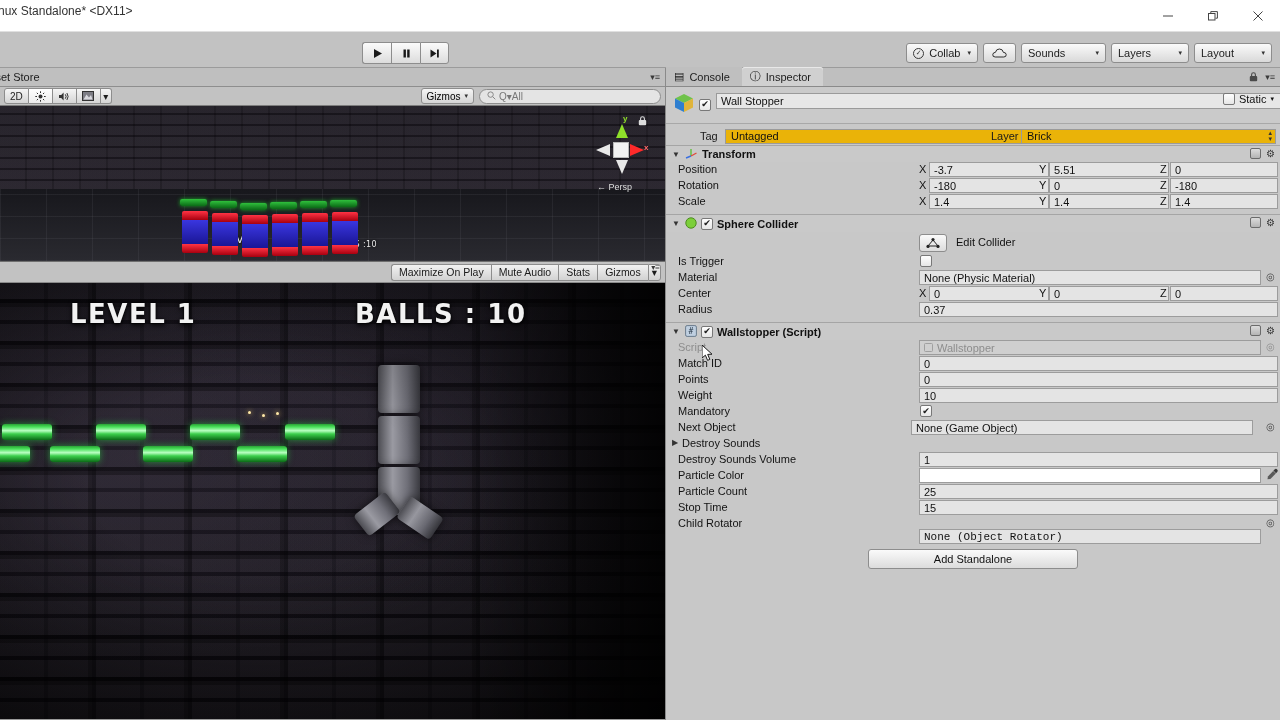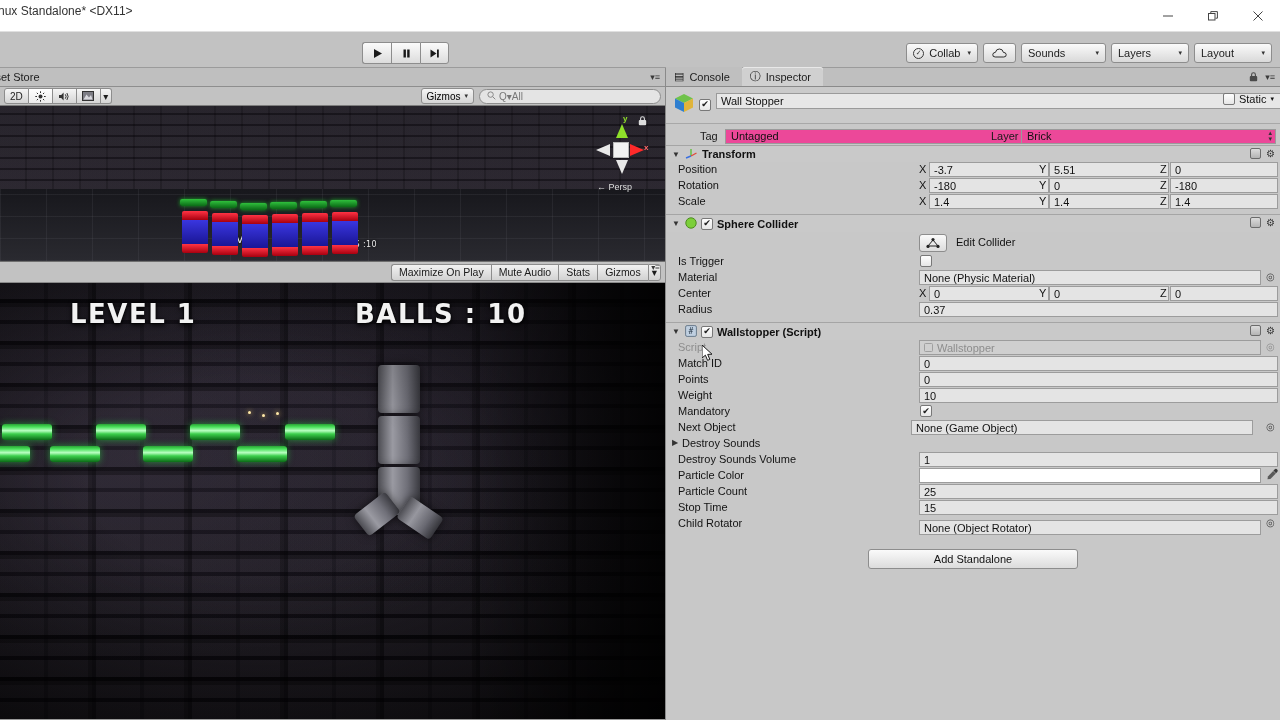--- a/index.html
+++ b/index.html
@@ -206,21 +206,21 @@
   .chk.on:after { content:"✔"; font-size:9px; color:#1a1a1a; }
   .namefield { position:absolute; left:50px; top:6px; width:1005px; height:16px;
     background:#e7e7e7; border:1px solid #9a9a9a; font-size:11px;
     display:flex; align-items:center; padding:0 4px; color:#111; }
   .statwrap { position:absolute; right:6px; top:6px; display:flex; align-items:center; gap:4px;
     font-size:11px; color:#111; }
 
   .taglayer { position:absolute; left:0; top:40px; width:100%; height:18px; display:flex;
     align-items:center; font-size:11px; color:#111; }
   .lblsm { color:#1a1a1a; font-size:11px; }
-  .dropdown { height:15px; background:#ec4899; border:1px solid #9a9a9a;
+  .dropdown { height:15px; background:#eab308; border:1px solid #9a9a9a;
     display:flex; align-items:center; justify-content:space-between; padding:0 3px 0 5px;
     font-size:11px; color:#111; }
   .dd-arrows { font-size:7px; line-height:6px; color:#333; text-align:center;}
 
   .comp { border-top:1px solid #a5a5a5; }
   .comphead { position:relative; height:16px; background:#c9c9c9; display:flex; align-items:center;
     padding-left:6px; gap:4px; }
   .foldout { width:9px; font-size:8px; color:#333; }
   .comptitle { font-weight:bold; font-size:11px; color:#111; }
   .comp-right { position:absolute; right:5px; top:2px; display:flex; gap:5px; align-items:center;}
@@ -772,21 +772,21 @@
 
         <div class="row" style="height:16px;">
           <span class="rowlabel">Stop Time</span>
           <div class="field" style="left:253px;top:0;width:359px;">
               <span>15</span>
             </div>
         </div>
 
         <div class="row" style="height:16px;">
           <span class="rowlabel">Child Rotator</span>
-          <div class="field" style="left:253px;top:4px;width:342px;">
+          <div class="field" style="left:253px;top:13px;width:342px;font-family:Liberation Mono, monospace;">
               <span>None (Object Rotator)</span>
             </div>
           <span class="objpick" style="left:600px;top:1px;">◎</span>
         </div>
       </div>
 
       <div class="btnplain addcomp">Add Standalone</div>
 
       <div style="position:absolute;left:36px;top:258px;">
         <svg width="13" height="18" viewBox="0 0 13 18">

